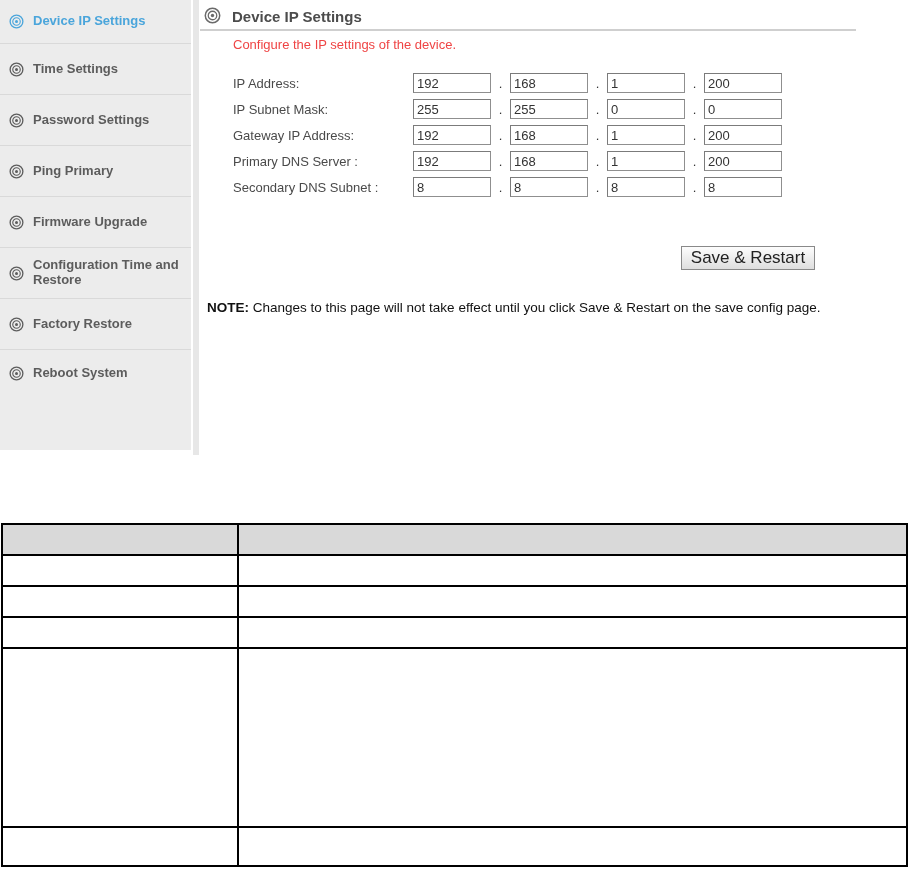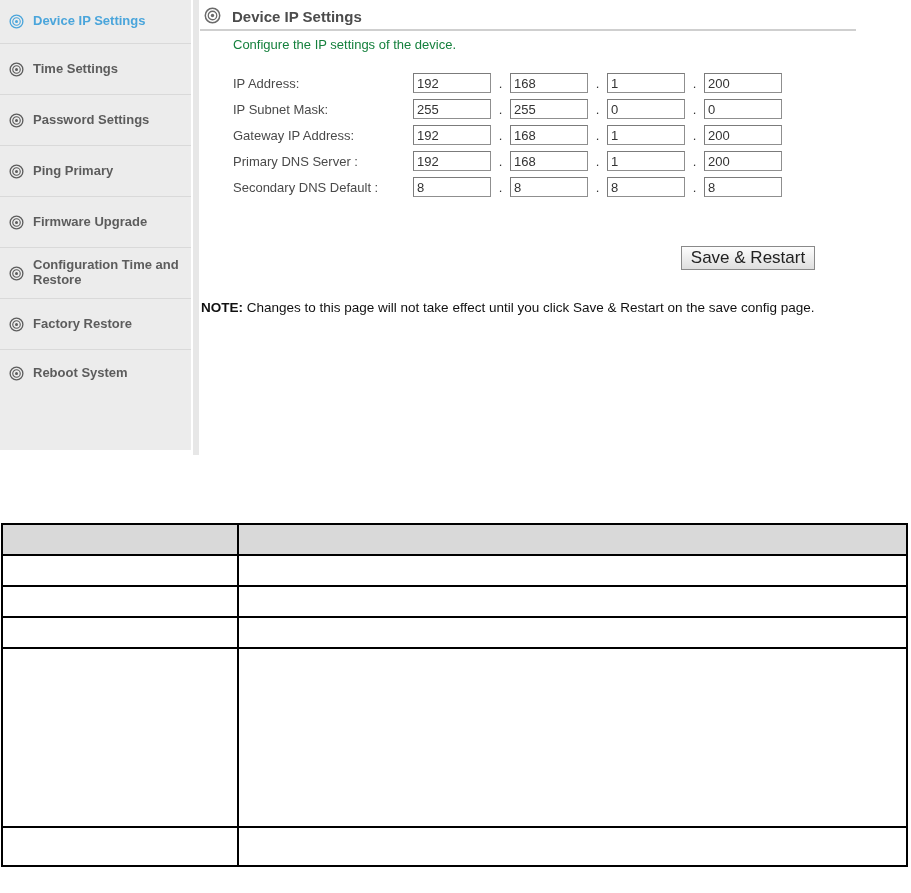--- a/index.html
+++ b/index.html
@@ -21,38 +21,38 @@
   .sb-label { font-size:13px; font-weight:bold; line-height:1.15; width:150px; }
   .sb-item.active { color:#4aa5db; }
 
   
   .main-title-icon { position:absolute; left:204px; top:7px; color:#6a6a6a; display:flex; }
   .main-title { position:absolute; left:232px; top:8px; font-size:15px;
                 font-weight:bold; color:#4c4c4c; }
   .title-rule { position:absolute; left:200px; top:29px; width:656px; height:2px;
                 background:#cfcfcf; }
   .main-subtitle { position:absolute; left:233px; top:37px; font-size:13px;
-                   color:#15803d; }
+                   color:#ef4444; }
 
   
   .ipform { position:absolute; left:233px; top:70px; }
   .f-row { display:flex; align-items:center; height:26px; }
   .f-label { flex:0 0 180px; font-size:13px; color:#4a4a4a; }
   .f-row input { width:78px; height:20px; border:1px solid #8f8f8f;
                  border-top-color:#7b7b7b; border-left-color:#7b7b7b;
                  font-family:"Liberation Sans", sans-serif;
                  font-size:13px; color:#333; padding-left:3px; background:#fff; }
   .f-sep { flex:0 0 19px; text-align:center; font-size:13px; color:#333; }
 
   
   .save-btn { position:absolute; left:681px; top:246px; width:134px; height:24px;
               background:linear-gradient(#fdfdfd,#dedede);
               border:1px solid #898989; font-family:"Liberation Sans", sans-serif;
               font-size:17px; color:#222; text-align:center; cursor:pointer; }
-  .note { position:absolute; left:201px; top:300px; width:700px; font-size:13.5px;
+  .note { position:absolute; left:207px; top:300px; width:700px; font-size:13.5px;
           color:#111; }
   .note b { font-weight:bold; }
 
   
   .doc-table { position:absolute; left:1px; top:523px; width:907px;
                border-collapse:collapse; table-layout:fixed; }
   .doc-table td, .doc-table th { border:2px solid #000; font-size:13px;
                color:#222; text-align:left; vertical-align:top; padding:4px 8px; }
   .doc-table col.c1 { width:236px; }
   .doc-table tr.hdr td { background:#d9d9d9; height:31px; }
@@ -195,21 +195,21 @@
       <span class="f-label">Primary DNS Server :</span>
       <input type="text" value="192" style="">
       <span class="f-sep">.</span>
       <input type="text" value="168" style="">
       <span class="f-sep">.</span>
       <input type="text" value="1" style="">
       <span class="f-sep">.</span>
       <input type="text" value="200" style="">
     </div>
     <div class="f-row">
-      <span class="f-label">Secondary DNS Default :</span>
+      <span class="f-label">Secondary DNS Subnet :</span>
       <input type="text" value="8" style="">
       <span class="f-sep">.</span>
       <input type="text" value="8" style="">
       <span class="f-sep">.</span>
       <input type="text" value="8" style="">
       <span class="f-sep">.</span>
       <input type="text" value="8" style="">
     </div>
   </form>
 

